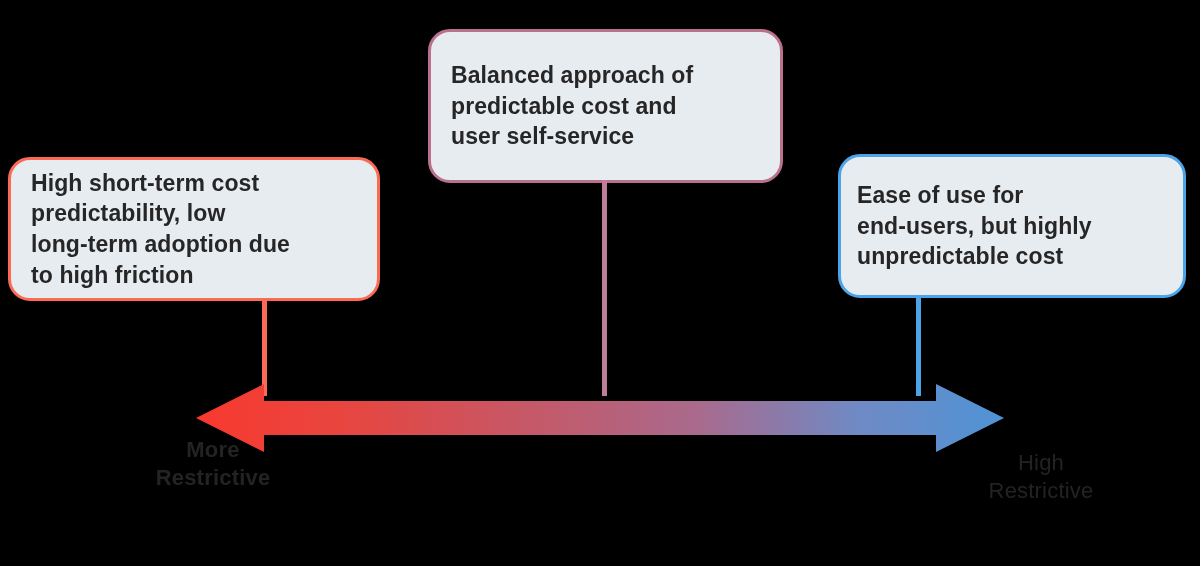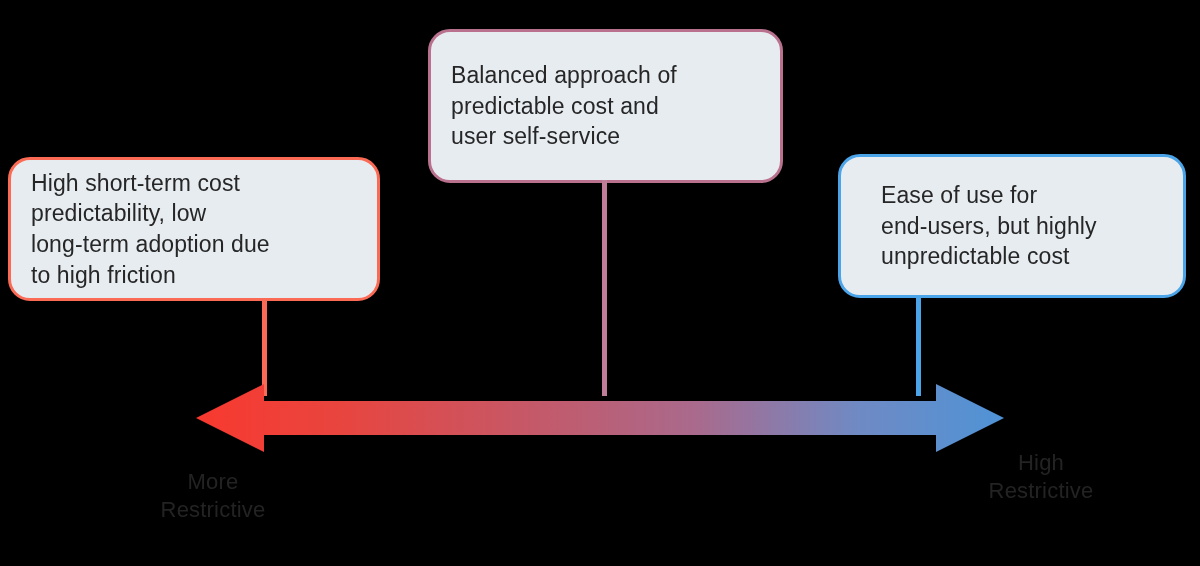--- a/index.html
+++ b/index.html
@@ -21,20 +21,21 @@
   
   .callout {
     position: absolute;
     box-sizing: border-box;
     background: #e7ecf1;
     border-radius: 22px;
     border-style: solid;
     border-width: 3px;
     display: flex;
     align-items: center;
+    font-weight: bold;
   }
   .callout-text {
     color: #262626;
     font-size: 23px;
     line-height: 1.33;
     letter-spacing: 0.1px;
     white-space: pre-line;
   }
 
   #box-left {
@@ -52,21 +53,21 @@
     height: 154px;
     border-color: #b9718e;
     padding: 0 18px 0 20px;
   }
   #box-right {
     left: 838px;
     top: 154px;
     width: 348px;
     height: 144px;
     border-color: #4ba3e8;
-    padding: 0 18px 0 40px;
+    padding: 0 18px 0 16px;
   }
 
   
   .connector {
     position: absolute;
     width: 5px;
   }
   #connector-left {
     left: 262px;
     top: 298px;
@@ -105,22 +106,23 @@
     position: absolute;
     color: #232323;
     font-size: 22px;
     line-height: 1.25;
     text-align: center;
     white-space: pre-line;
     letter-spacing: 0.2px;
   }
   #label-more {
     left: 86px;
-    top: 468px;
+    top: 436px;
     width: 254px;
+    font-weight: bold;
   }
   #label-less {
     left: 914px;
     top: 449px;
     width: 254px;
   }
 </style>
 </head>
 <body>
 

